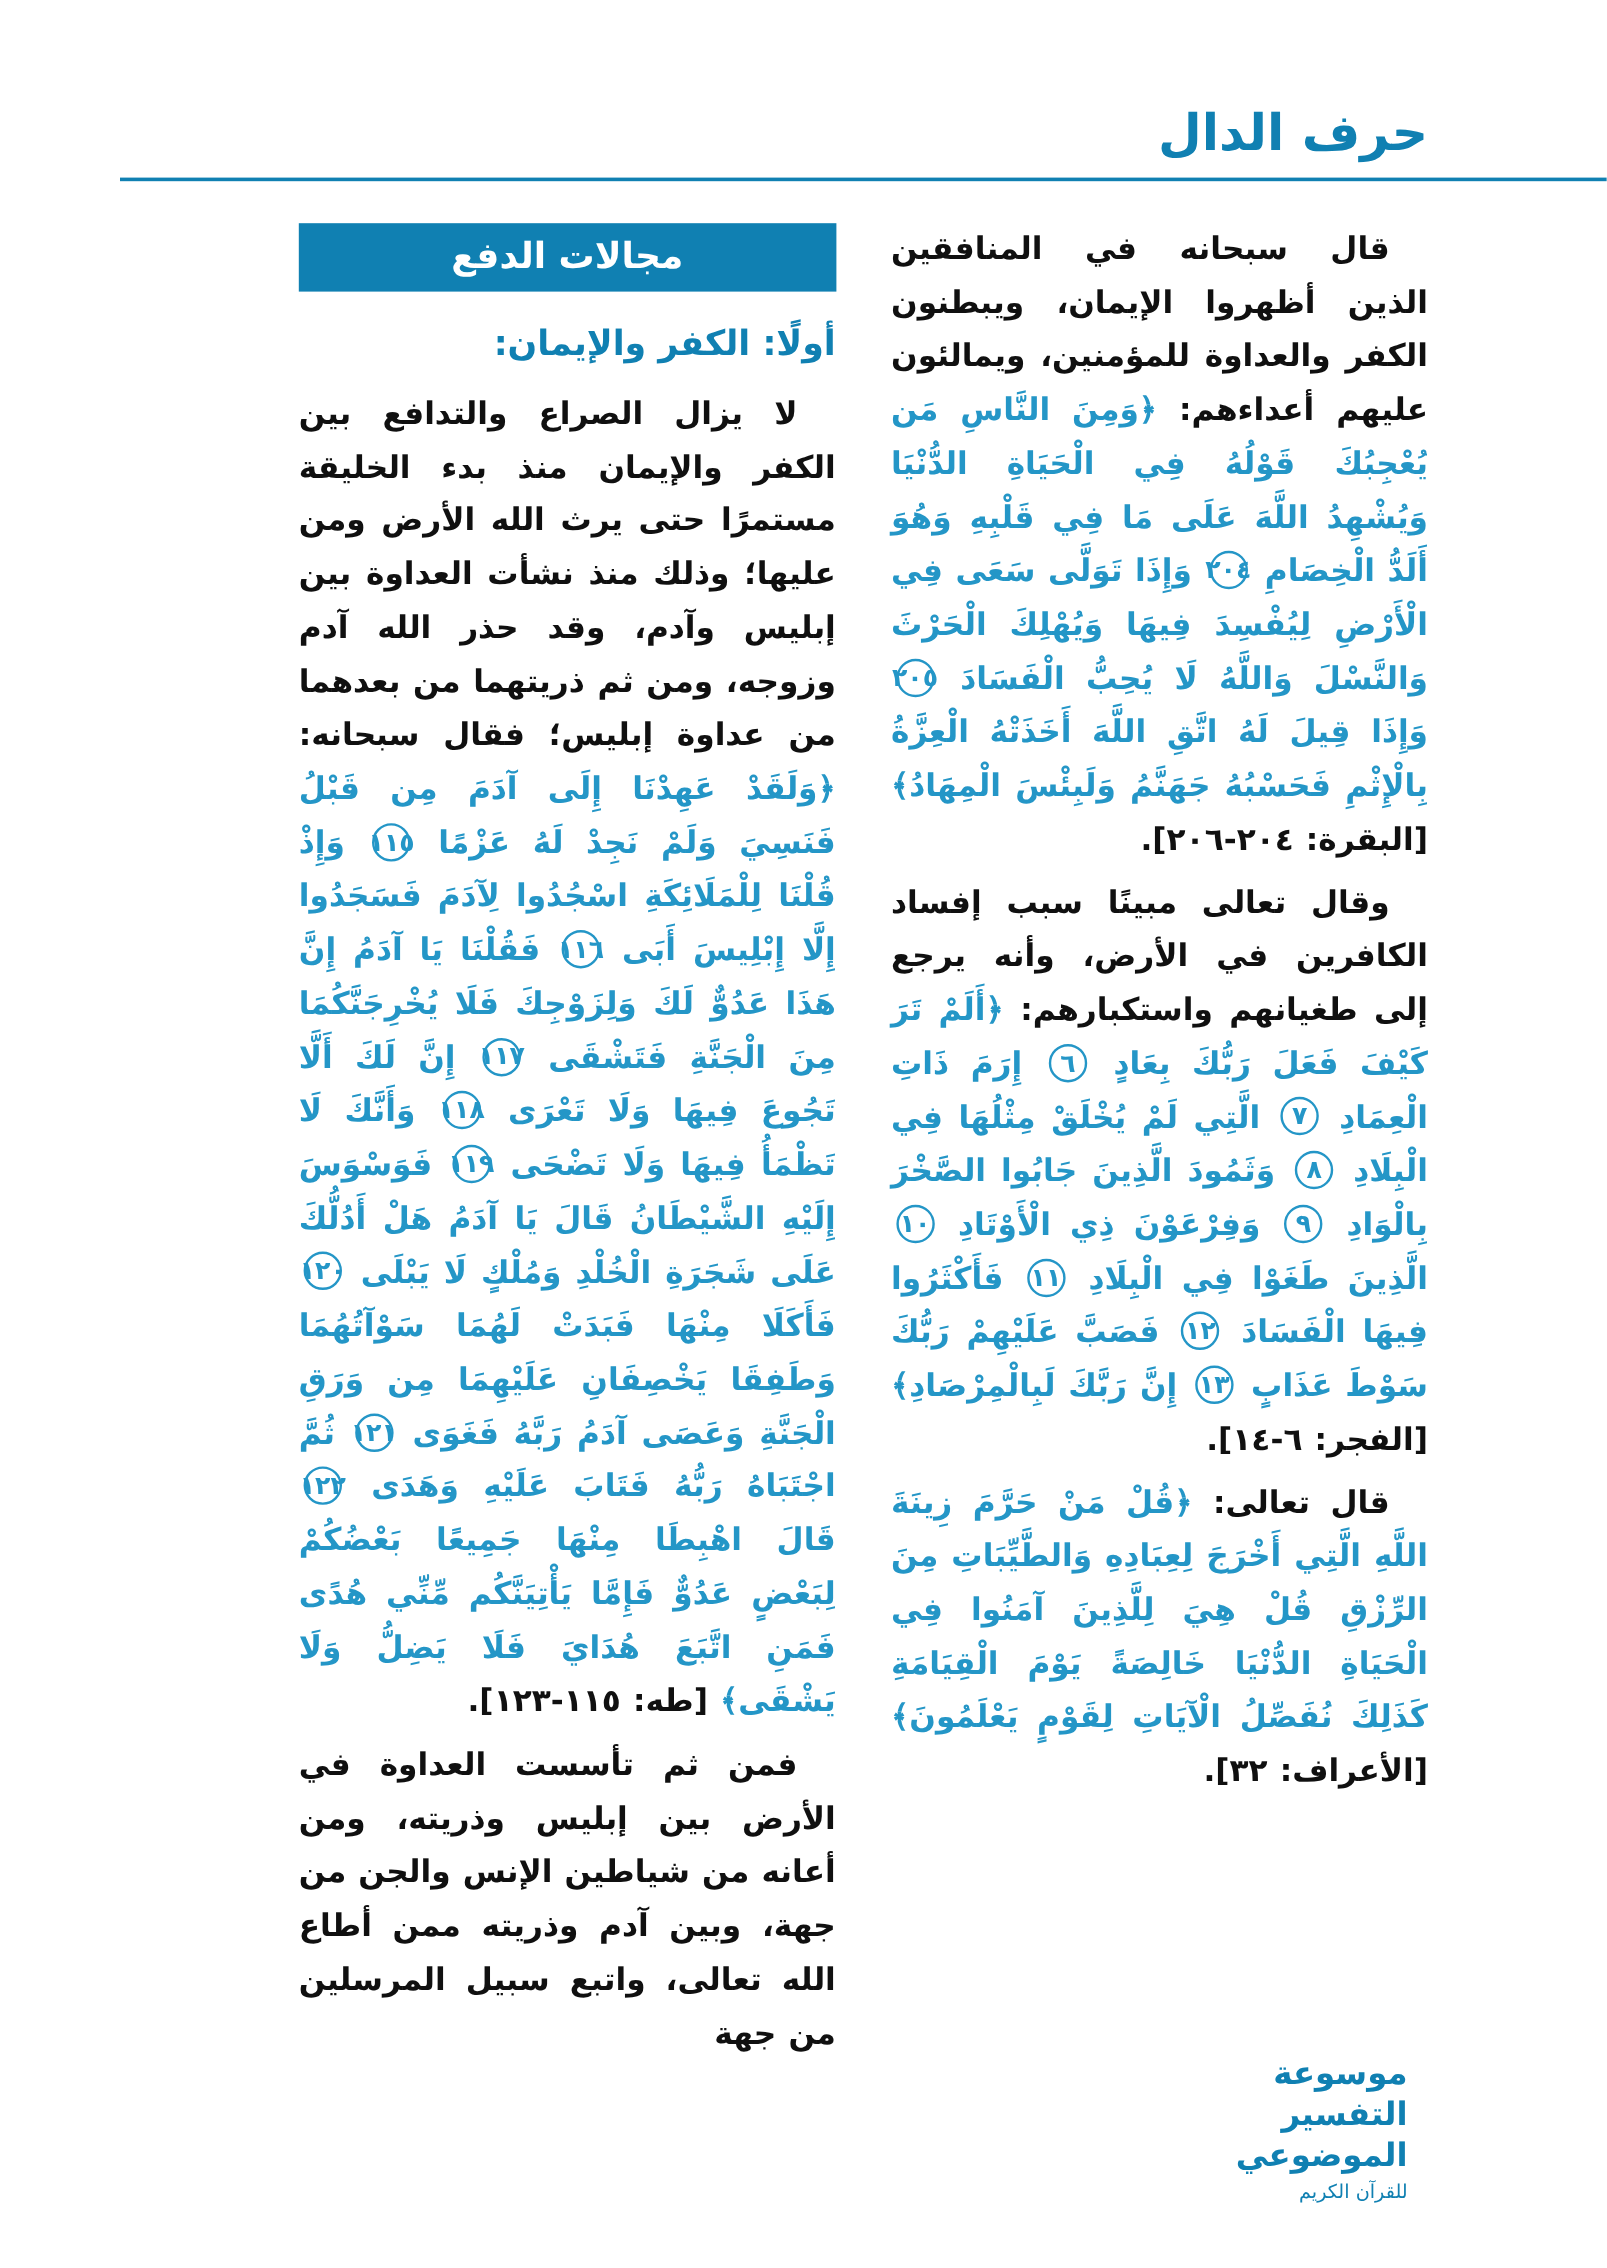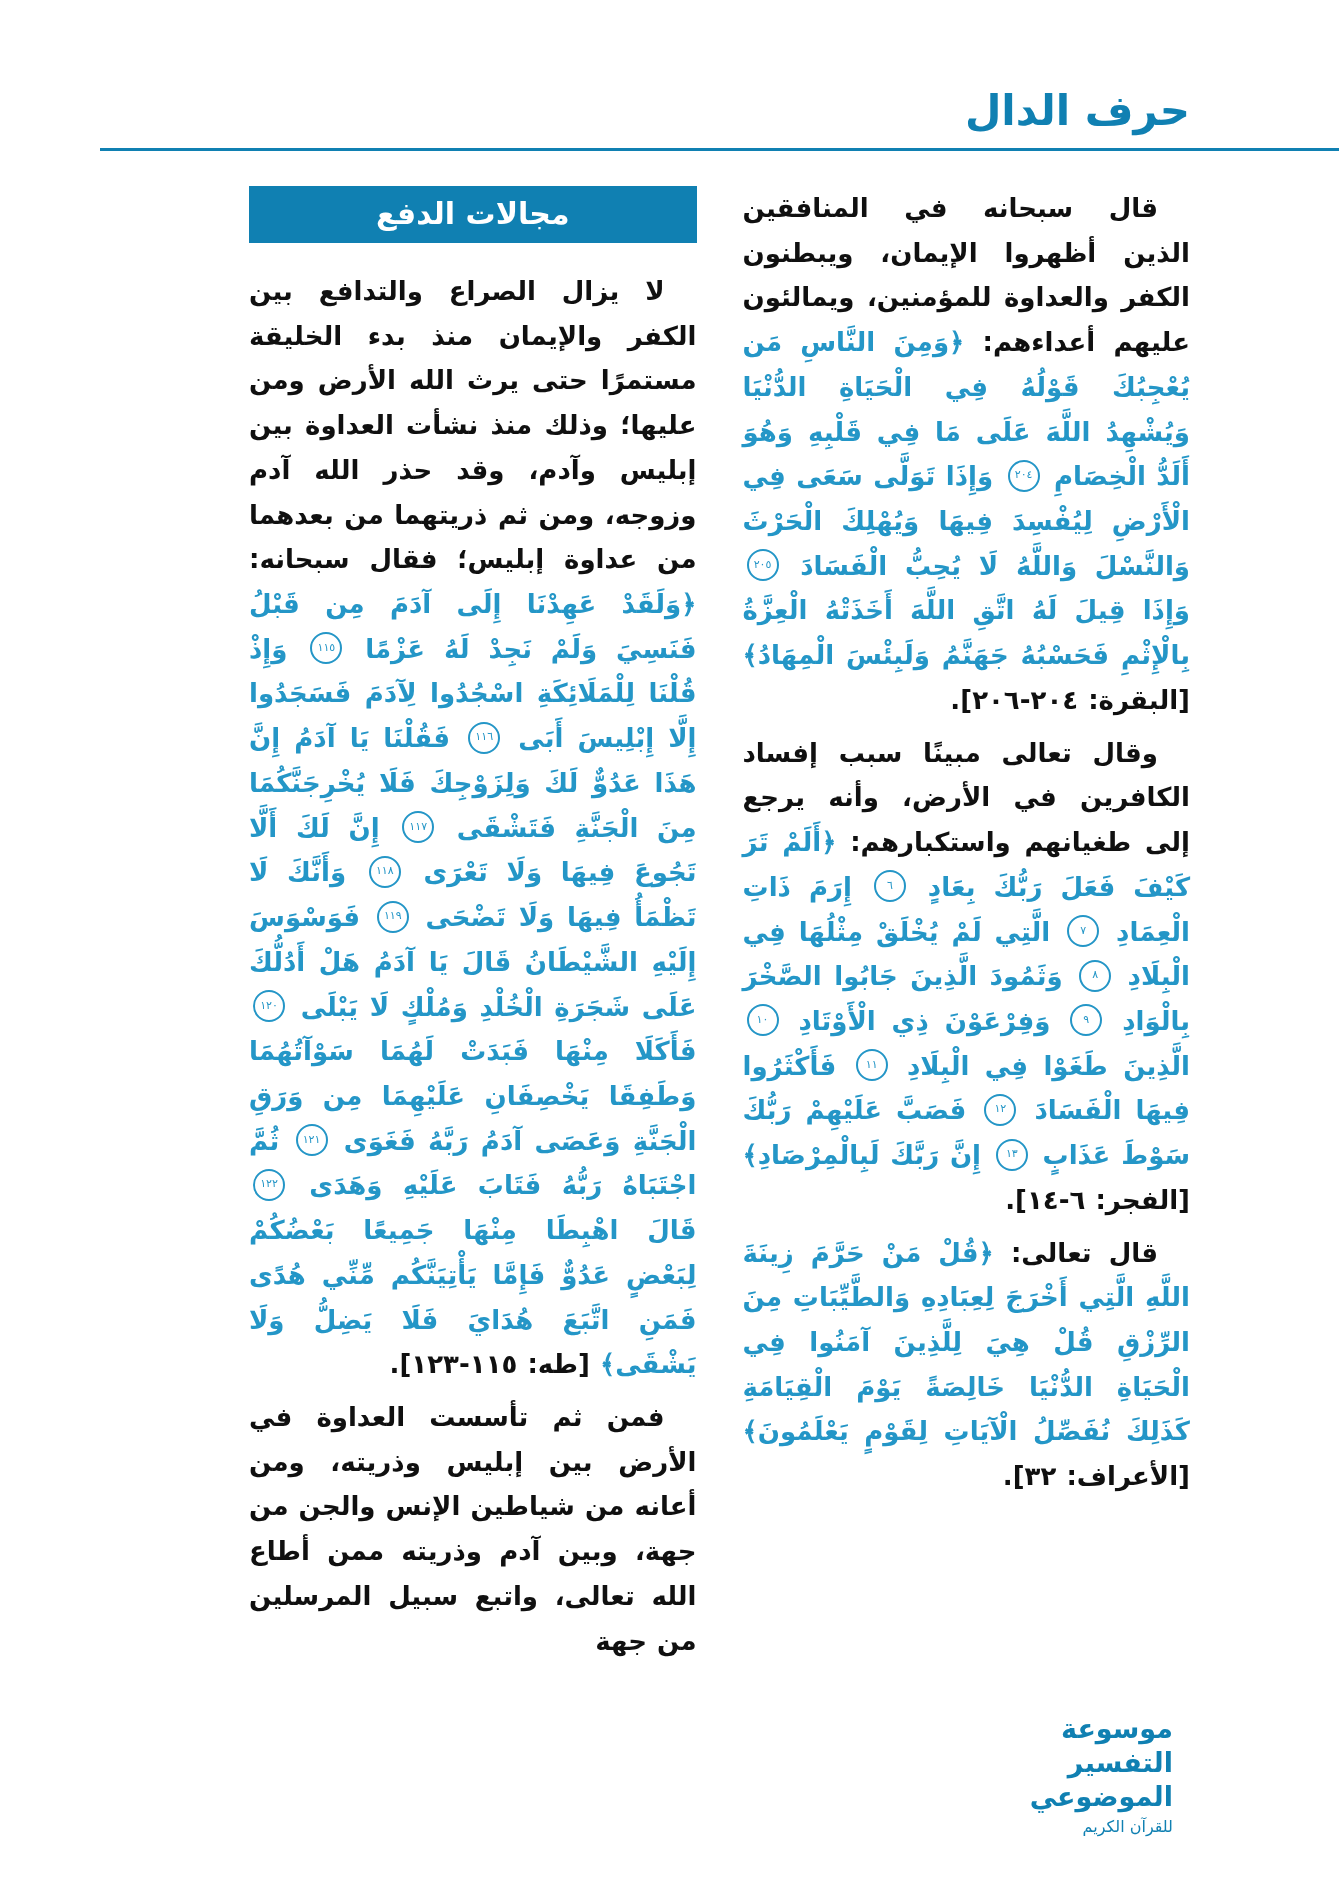--- a/index.html
+++ b/index.html
@@ -59,21 +59,21 @@
   .t-plain { color:#101010; }
   .t-quran { color:var(--quran,#2496c7); }
   .t-ref   { color:#101010; }
   .t-aya {
     display:inline-flex; align-items:center; justify-content:center;
     width:32px; height:32px;
     border:2px solid var(--quran,#2496c7);
     border-radius:50%;
     box-shadow: inset 0 0 0 2px #ffffff;
     color:var(--quran,#2496c7);
-    font-size:11px; font-weight:normal;
+    font-size:21px; font-weight:bold;
     vertical-align:middle;
     margin:0 4px 4px;
     text-indent:0;
   }
 
   
   .publisher-logo {
     position:absolute; top:1712px; right:166px; width:220px;
     text-align:right;
     color:var(--accent,#1080b2);
@@ -100,20 +100,21 @@
   <div class="header-rule"></div>
 
   <main class="columns">
     <section class="col">
         <p class="para"><span class="t-plain">قال سبحانه في المنافقين الذين أظهروا الإيمان، ويبطنون الكفر والعداوة للمؤمنين، ويمالئون عليهم أعداءهم: </span><span class="t-quran">﴿وَمِنَ النَّاسِ مَن يُعْجِبُكَ قَوْلُهُ فِي الْحَيَاةِ الدُّنْيَا وَيُشْهِدُ اللَّهَ عَلَى مَا فِي قَلْبِهِ وَهُوَ أَلَدُّ الْخِصَامِ </span><span class="t-aya">٢٠٤</span><span class="t-quran"> وَإِذَا تَوَلَّى سَعَى فِي الْأَرْضِ لِيُفْسِدَ فِيهَا وَيُهْلِكَ الْحَرْثَ وَالنَّسْلَ وَاللَّهُ لَا يُحِبُّ الْفَسَادَ </span><span class="t-aya">٢٠٥</span><span class="t-quran"> وَإِذَا قِيلَ لَهُ اتَّقِ اللَّهَ أَخَذَتْهُ الْعِزَّةُ بِالْإِثْمِ فَحَسْبُهُ جَهَنَّمُ وَلَبِئْسَ الْمِهَادُ﴾</span><span class="t-ref"> [البقرة: ٢٠٤-٢٠٦].</span></p>
         <p class="para"><span class="t-plain">وقال تعالى مبينًا سبب إفساد الكافرين في الأرض، وأنه يرجع إلى طغيانهم واستكبارهم: </span><span class="t-quran">﴿أَلَمْ تَرَ كَيْفَ فَعَلَ رَبُّكَ بِعَادٍ </span><span class="t-aya">٦</span><span class="t-quran"> إِرَمَ ذَاتِ الْعِمَادِ </span><span class="t-aya">٧</span><span class="t-quran"> الَّتِي لَمْ يُخْلَقْ مِثْلُهَا فِي الْبِلَادِ </span><span class="t-aya">٨</span><span class="t-quran"> وَثَمُودَ الَّذِينَ جَابُوا الصَّخْرَ بِالْوَادِ </span><span class="t-aya">٩</span><span class="t-quran"> وَفِرْعَوْنَ ذِي الْأَوْتَادِ </span><span class="t-aya">١٠</span><span class="t-quran"> الَّذِينَ طَغَوْا فِي الْبِلَادِ </span><span class="t-aya">١١</span><span class="t-quran"> فَأَكْثَرُوا فِيهَا الْفَسَادَ </span><span class="t-aya">١٢</span><span class="t-quran"> فَصَبَّ عَلَيْهِمْ رَبُّكَ سَوْطَ عَذَابٍ </span><span class="t-aya">١٣</span><span class="t-quran"> إِنَّ رَبَّكَ لَبِالْمِرْصَادِ﴾</span><span class="t-ref"> [الفجر: ٦-١٤].</span></p>
         <p class="para"><span class="t-plain">قال تعالى: </span><span class="t-quran">﴿قُلْ مَنْ حَرَّمَ زِينَةَ اللَّهِ الَّتِي أَخْرَجَ لِعِبَادِهِ وَالطَّيِّبَاتِ مِنَ الرِّزْقِ قُلْ هِيَ لِلَّذِينَ آمَنُوا فِي الْحَيَاةِ الدُّنْيَا خَالِصَةً يَوْمَ الْقِيَامَةِ كَذَلِكَ نُفَصِّلُ الْآيَاتِ لِقَوْمٍ يَعْلَمُونَ﴾</span><span class="t-ref"> [الأعراف: ٣٢].</span></p>
       </section>
     <section class="col">
         <div class="section-box">مجالات الدفع</div>
+        <h3 class="subheading">أولًا: الكفر والإيمان:</h3>
         <p class="para"><span class="t-plain">لا يزال الصراع والتدافع بين الكفر والإيمان منذ بدء الخليقة مستمرًا حتى يرث الله الأرض ومن عليها؛ وذلك منذ نشأت العداوة بين إبليس وآدم، وقد حذر الله آدم وزوجه، ومن ثم ذريتهما من بعدهما من عداوة إبليس؛ فقال سبحانه: </span><span class="t-quran">﴿وَلَقَدْ عَهِدْنَا إِلَى آدَمَ مِن قَبْلُ فَنَسِيَ وَلَمْ نَجِدْ لَهُ عَزْمًا </span><span class="t-aya">١١٥</span><span class="t-quran"> وَإِذْ قُلْنَا لِلْمَلَائِكَةِ اسْجُدُوا لِآدَمَ فَسَجَدُوا إِلَّا إِبْلِيسَ أَبَى </span><span class="t-aya">١١٦</span><span class="t-quran"> فَقُلْنَا يَا آدَمُ إِنَّ هَذَا عَدُوٌّ لَكَ وَلِزَوْجِكَ فَلَا يُخْرِجَنَّكُمَا مِنَ الْجَنَّةِ فَتَشْقَى </span><span class="t-aya">١١٧</span><span class="t-quran"> إِنَّ لَكَ أَلَّا تَجُوعَ فِيهَا وَلَا تَعْرَى </span><span class="t-aya">١١٨</span><span class="t-quran"> وَأَنَّكَ لَا تَظْمَأُ فِيهَا وَلَا تَضْحَى </span><span class="t-aya">١١٩</span><span class="t-quran"> فَوَسْوَسَ إِلَيْهِ الشَّيْطَانُ قَالَ يَا آدَمُ هَلْ أَدُلُّكَ عَلَى شَجَرَةِ الْخُلْدِ وَمُلْكٍ لَا يَبْلَى </span><span class="t-aya">١٢٠</span><span class="t-quran"> فَأَكَلَا مِنْهَا فَبَدَتْ لَهُمَا سَوْآتُهُمَا وَطَفِقَا يَخْصِفَانِ عَلَيْهِمَا مِن وَرَقِ الْجَنَّةِ وَعَصَى آدَمُ رَبَّهُ فَغَوَى </span><span class="t-aya">١٢١</span><span class="t-quran"> ثُمَّ اجْتَبَاهُ رَبُّهُ فَتَابَ عَلَيْهِ وَهَدَى </span><span class="t-aya">١٢٢</span><span class="t-quran"> قَالَ اهْبِطَا مِنْهَا جَمِيعًا بَعْضُكُمْ لِبَعْضٍ عَدُوٌّ فَإِمَّا يَأْتِيَنَّكُم مِّنِّي هُدًى فَمَنِ اتَّبَعَ هُدَايَ فَلَا يَضِلُّ وَلَا يَشْقَى﴾</span><span class="t-ref"> [طه: ١١٥-١٢٣].</span></p>
         <p class="para"><span class="t-plain">فمن ثم تأسست العداوة في الأرض بين إبليس وذريته، ومن أعانه من شياطين الإنس والجن من جهة، وبين آدم وذريته ممن أطاع الله تعالى، واتبع سبيل المرسلين من جهة</span></p>
       </section>
   </main>
 
   <div class="publisher-logo">
     <div class="l1">موسوعة التفسير الموضوعي</div>
     <div class="l2">للقرآن الكريم</div>
   </div>
 

